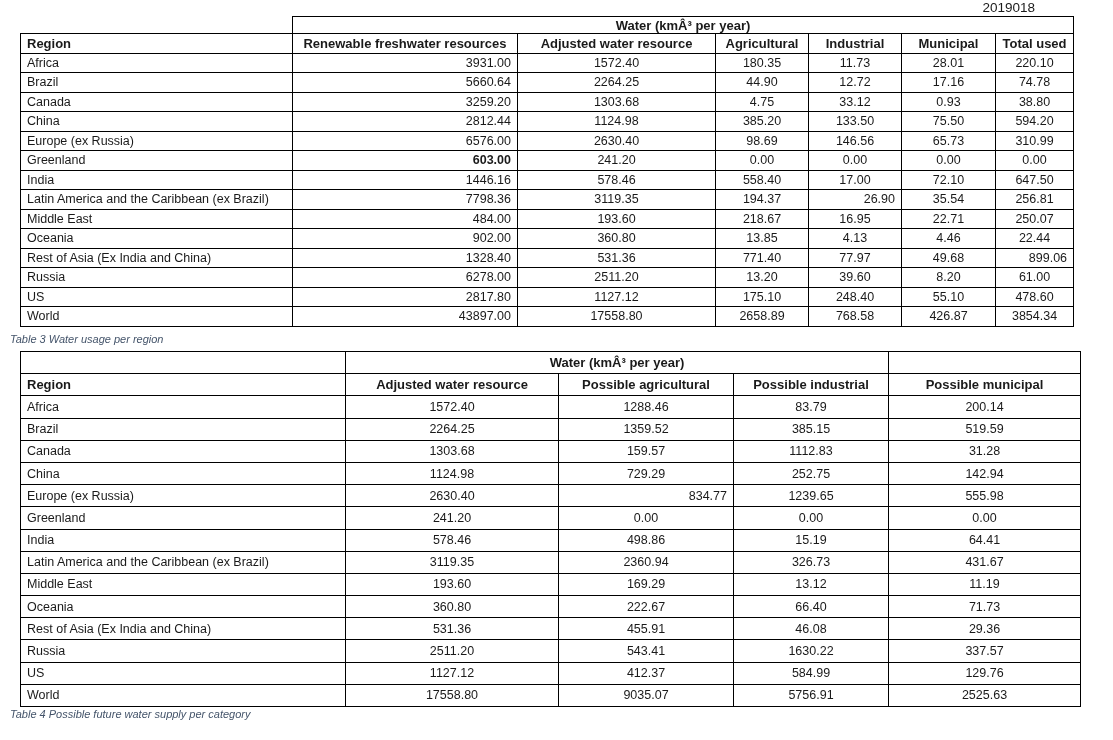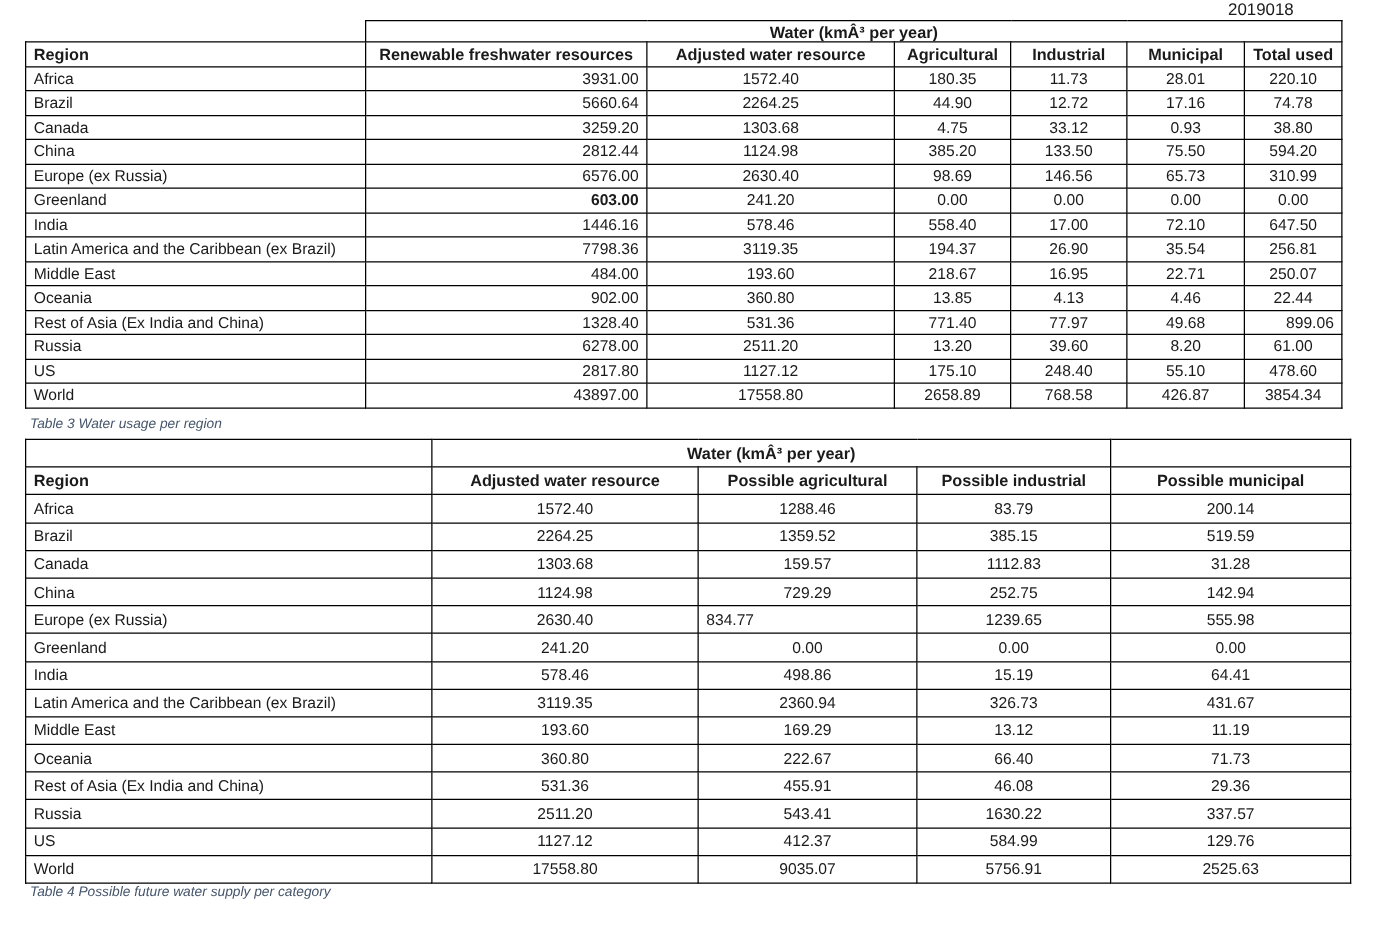--- a/index.html
+++ b/index.html
@@ -26,21 +26,21 @@
   th { font-weight:bold; font-size:13px; }
   .merged-header { font-weight:bold; font-size:13px; text-align:center; }
   .region-col { text-align:left; }
   .blank-open { border:none; background:transparent; }
   #table1 { position:absolute; left:20px; top:16px; width:1053px; }
   #table1 td, #table1 th { height:18.5px; }
   #table1 tr.top-row td { height:16px; }
   #table2 { position:absolute; left:20px; top:351px; width:1060px; }
   #table2 td, #table2 th { height:21.2px; }
   .caption {
-    position:absolute; left:24px;
+    position:absolute; left:10px;
     font-style:italic; font-size:11px; color:#44546A;
   }
   #caption-table3 { top:333px; }
   #caption-table4 { top:708px; }
 </style>
 </head>
 <body>
 
 <div class="doc-number">2019018</div>
 
@@ -131,21 +131,21 @@
         <td style="text-align: center;">558.40</td>
         <td style="text-align: center;">17.00</td>
         <td style="text-align: center;">72.10</td>
         <td style="text-align: center;">647.50</td>
       </tr>
       <tr>
         <td style="text-align: left;">Latin America and the Caribbean (ex Brazil)</td>
         <td style="text-align: right;">7798.36</td>
         <td style="text-align: center;">3119.35</td>
         <td style="text-align: center;">194.37</td>
-        <td style="text-align: center;">26.90</td>
+        <td style="text-align: right;">26.90</td>
         <td style="text-align: center;">35.54</td>
         <td style="text-align: center;">256.81</td>
       </tr>
       <tr>
         <td style="text-align: left;">Middle East</td>
         <td style="text-align: right;">484.00</td>
         <td style="text-align: center;">193.60</td>
         <td style="text-align: center;">218.67</td>
         <td style="text-align: center;">16.95</td>
         <td style="text-align: center;">22.71</td>
@@ -248,21 +248,21 @@
       <tr>
         <td style="text-align: left;">China</td>
         <td style="text-align: center;">1124.98</td>
         <td style="text-align: center;">729.29</td>
         <td style="text-align: center;">252.75</td>
         <td style="text-align: center;">142.94</td>
       </tr>
       <tr>
         <td style="text-align: left;">Europe (ex Russia)</td>
         <td style="text-align: center;">2630.40</td>
-        <td style="text-align: left;">834.77</td>
+        <td style="text-align: right;">834.77</td>
         <td style="text-align: center;">1239.65</td>
         <td style="text-align: center;">555.98</td>
       </tr>
       <tr>
         <td style="text-align: left;">Greenland</td>
         <td style="text-align: center;">241.20</td>
         <td style="text-align: center;">0.00</td>
         <td style="text-align: center;">0.00</td>
         <td style="text-align: center;">0.00</td>
       </tr>

